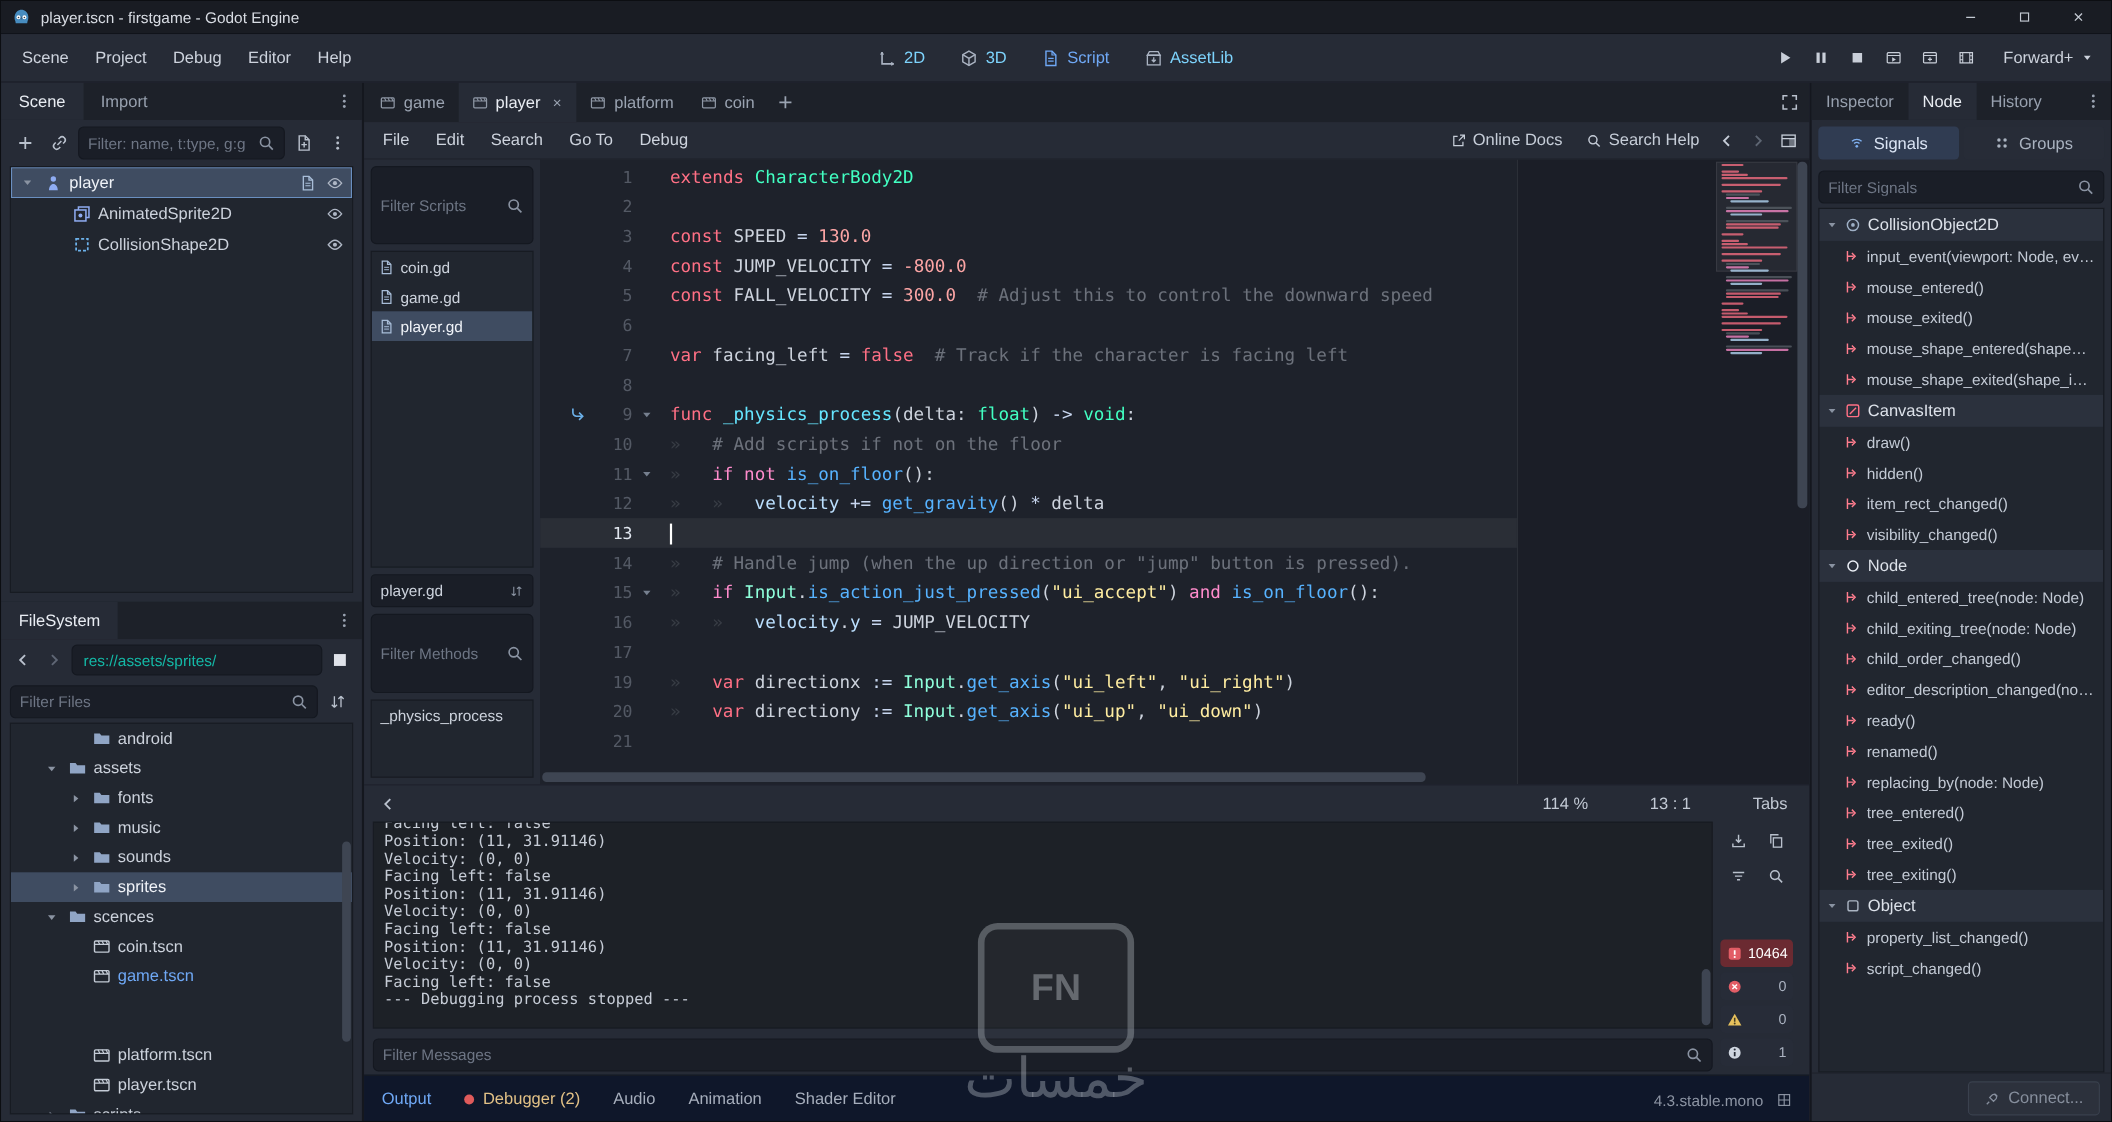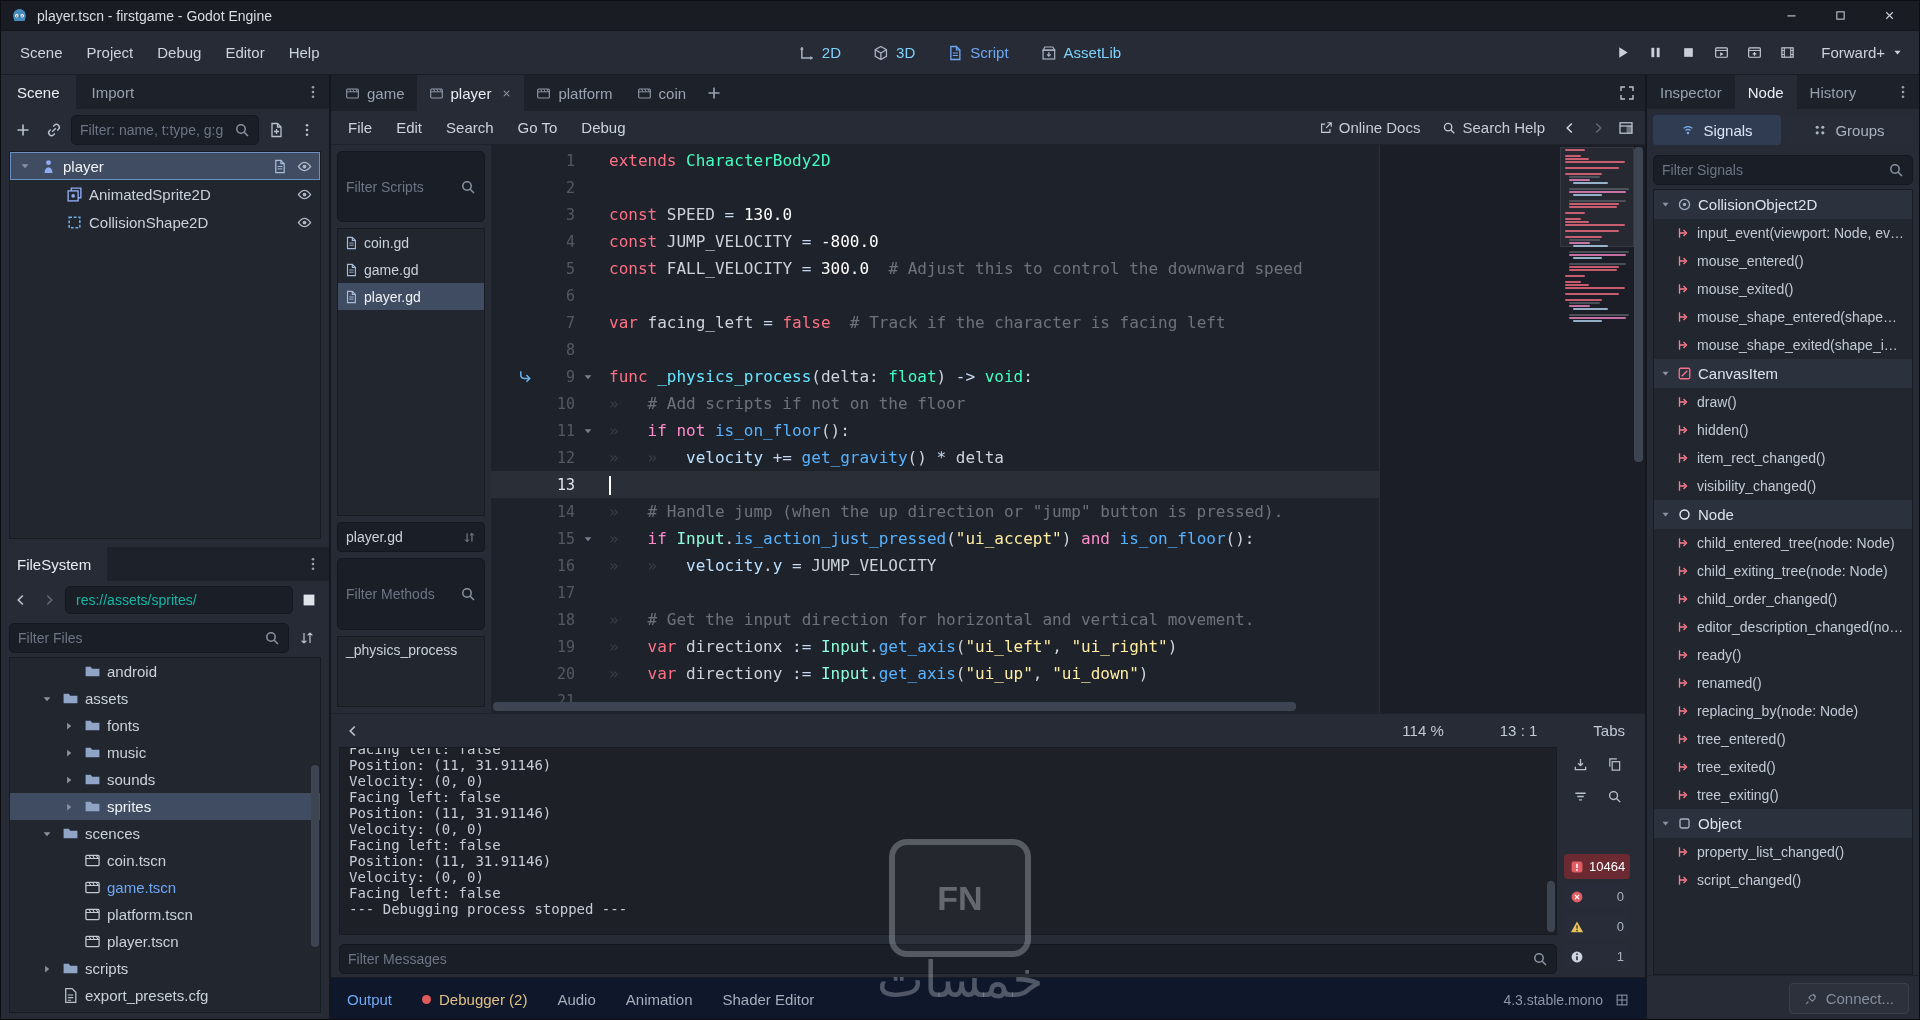--- a/index.html
+++ b/index.html
@@ -112,21 +112,21 @@
   .g-fold{width:26px;display:flex;justify-content:center;color:#76808f}
   .g-fold .icon svg{width:12px;height:12px}
   .code-text{white-space:pre;padding-left:8px;position:relative;z-index:1}
   .tok-kw{color:#ff7085}
   .tok-cf{color:#ff8ccc}
   .tok-type{color:#42ffc2}
   .tok-engine{color:#8fffdb}
   .tok-fn{color:#57b3ff}
   .tok-fndef{color:#66e6ff}
   .tok-member{color:#bce0ff}
-  .tok-num{color:#ffffff}
+  .tok-num{color:#fca5a5}
   .tok-str{color:#ffeda1}
   .tok-com{color:rgba(205,211,221,.45)}
   .tok-txt{color:#cdd3dd}
   .tok-op{color:#c8d6ef}
   .tok-tab{display:inline-block;width:38.5px;color:rgba(205,212,222,.15)}
   .caret{display:inline-block;width:2px;height:19px;background:#ffffff;vertical-align:middle;margin-right:-2px}
   .minimap{position:absolute;top:4px;right:14px;width:66px;height:196px;z-index:2}
   .mm-view{position:absolute;left:-5px;right:-3px;top:-2px;height:100px;background:rgba(255,255,255,.05);border:1px solid rgba(255,255,255,.08)}
   .mm-line{height:2px;margin-bottom:1px;border-radius:1px}
   .vscroll{position:absolute;top:2px;right:2px;bottom:14px;width:9px;z-index:3}
@@ -613,21 +613,21 @@
             <div class="tree-row" data-name="file-game-tscn" style="padding-left: 50px;">
               <span class="tree-arrow" data-name="expand-arrow-icon"></span>
               <span class="icon tree-icon" data-name="scene-file-icon">
                 <svg viewBox="0 0 16 16">
                   <rect x="1.8" y="3.2" width="12.4" height="9.6" rx="1" fill="none" stroke="currentColor" stroke-width="1.2"></rect>
                   <path d="M1.8 6.2h12.4M4.8 3.2l1.6 3M8.2 3.2l1.6 3M11.6 3.2l1.6 3" stroke="currentColor" stroke-width="1" fill="none"></path>
                 </svg>
               </span>
               <span class="tree-label accent" data-name="file-name">game.tscn</span>
             </div>
-            <div class="tree-row" data-name="file-platform-tscn" style="padding-left: 50px;">
+            <div class="tree-row" data-name="file-platform-tscn" style="padding-left: 50px; margin-top: 45px;">
               <span class="tree-arrow" data-name="expand-arrow-icon"></span>
               <span class="icon tree-icon" data-name="scene-file-icon">
                 <svg viewBox="0 0 16 16">
                   <rect x="1.8" y="3.2" width="12.4" height="9.6" rx="1" fill="none" stroke="currentColor" stroke-width="1.2"></rect>
                   <path d="M1.8 6.2h12.4M4.8 3.2l1.6 3M8.2 3.2l1.6 3M11.6 3.2l1.6 3" stroke="currentColor" stroke-width="1" fill="none"></path>
                 </svg>
               </span>
               <span class="tree-label" data-name="file-name">platform.tscn</span>
             </div>
             <div class="tree-row" data-name="file-player-tscn" style="padding-left: 50px;">
@@ -993,28 +993,20 @@
                 </span>
                 <span class="code-text" data-name="code-text"><span class="tok-tab" data-name="code-token">»</span><span class="tok-tab" data-name="code-token">»</span><span class="tok-member" data-name="code-token">velocity</span><span class="tok-txt" data-name="code-token">.</span><span class="tok-member" data-name="code-token">y</span><span class="tok-txt" data-name="code-token"> </span><span class="tok-op" data-name="code-token">=</span><span class="tok-txt" data-name="code-token"> </span><span class="tok-txt" data-name="code-token">JUMP_VELOCITY</span></span>
               </div>
               <div class="code-line" data-name="code-line-17">
                 <span class="gutter" data-name="gutter">
                   <span class="g-mark" data-name="gutter-mark"></span>
                   <span class="g-num" data-name="line-number">17</span>
                   <span class="g-fold" data-name="gutter-fold"></span>
                 </span>
                 <span class="code-text" data-name="code-text"></span>
-              </div>
-              <div class="code-line" data-name="code-line-18">
-                <span class="gutter" data-name="gutter">
-                  <span class="g-mark" data-name="gutter-mark"></span>
-                  <span class="g-num" data-name="line-number">18</span>
-                  <span class="g-fold" data-name="gutter-fold"></span>
-                </span>
-                <span class="code-text" data-name="code-text"><span class="tok-tab" data-name="code-token">»</span><span class="tok-com" data-name="code-token"># Get the input direction for horizontal and vertical movement.</span></span>
               </div>
               <div class="code-line" data-name="code-line-19">
                 <span class="gutter" data-name="gutter">
                   <span class="g-mark" data-name="gutter-mark"></span>
                   <span class="g-num" data-name="line-number">19</span>
                   <span class="g-fold" data-name="gutter-fold"></span>
                 </span>
                 <span class="code-text" data-name="code-text"><span class="tok-tab" data-name="code-token">»</span><span class="tok-kw" data-name="code-token">var</span><span class="tok-txt" data-name="code-token"> directionx </span><span class="tok-op" data-name="code-token">:=</span><span class="tok-txt" data-name="code-token"> </span><span class="tok-engine" data-name="code-token">Input</span><span class="tok-txt" data-name="code-token">.</span><span class="tok-fn" data-name="code-token">get_axis</span><span class="tok-txt" data-name="code-token">(</span><span class="tok-str" data-name="code-token">"ui_left"</span><span class="tok-txt" data-name="code-token">, </span><span class="tok-str" data-name="code-token">"ui_right"</span><span class="tok-txt" data-name="code-token">)</span></span>
               </div>
               <div class="code-line" data-name="code-line-20">

